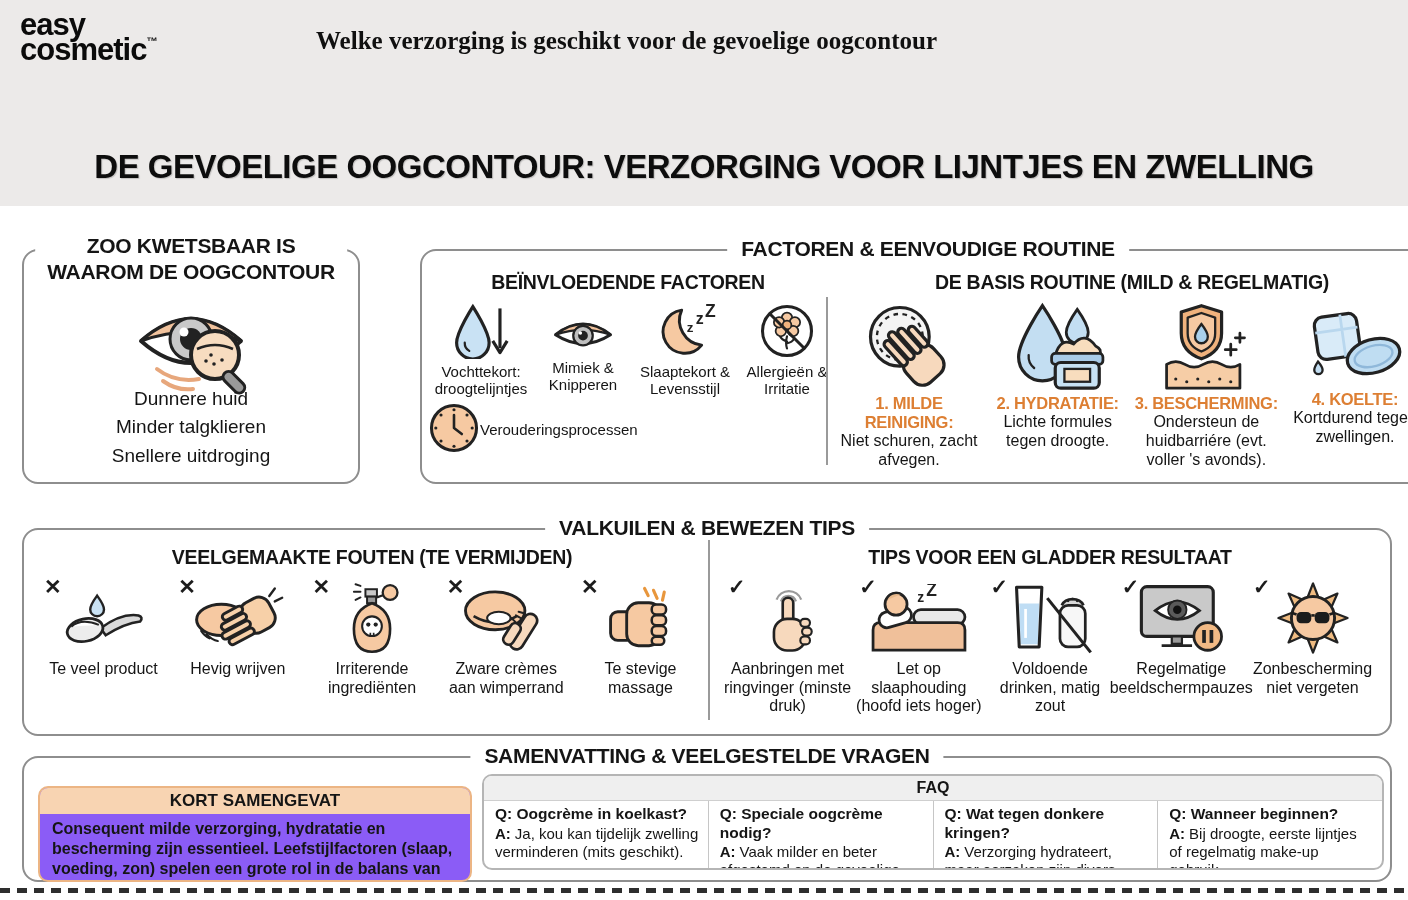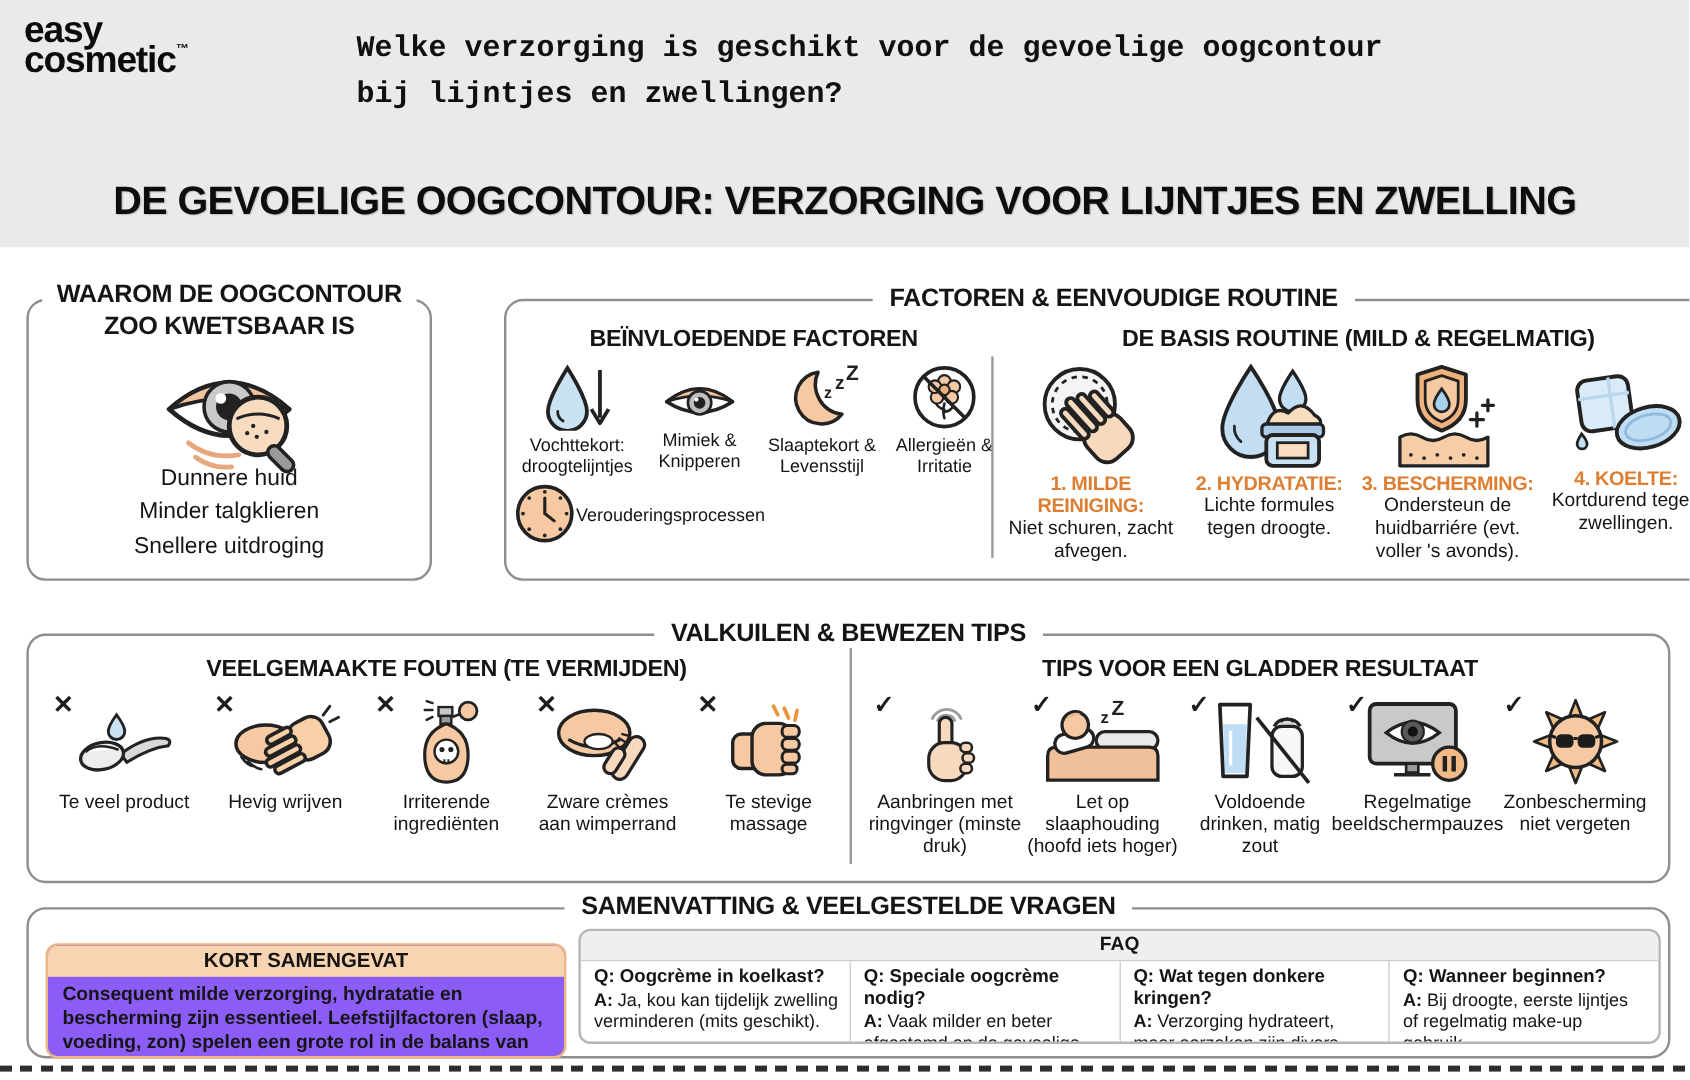--- a/index.html
+++ b/index.html
@@ -3,21 +3,21 @@
 <meta charset="utf-8">
 <style>
   html,body{margin:0;padding:0;background:#fff;}
   .page{position:relative;width:1408px;height:900px;background:#fff;overflow:hidden;
         font-family:"Liberation Sans",sans-serif;color:#151515;}
   
   .top-band{position:absolute;left:0;top:0;width:1408px;height:206px;background:#ECEAE9;}
   .logo{position:absolute;left:20px;top:12px;font-weight:bold;font-size:31px;line-height:.82;
         letter-spacing:-1px;color:#0b0b0b;}
   .logo .tm{font-size:11px;vertical-align:top;letter-spacing:0;}
-  .question{position:absolute;left:297px;top:22px;font-family:Liberation Mono, monospace;
+  .question{position:absolute;left:316px;top:22px;font-family:Liberation Serif, serif;
             font-weight:bold;font-size:25px;line-height:1.5;color:#101010;}
   .main-title{position:absolute;left:0;top:148px;width:1408px;text-align:center;
               font-weight:bold;font-size:33px;letter-spacing:-.5px;color:#0d0d0d;
               text-shadow:1px 1px 1px rgba(0,0,0,.18);}
   
   .box{position:absolute;border:2px solid #8E8E8E;border-radius:16px;background:#fff;}
   .legend{position:absolute;top:-14px;left:50%;transform:translateX(-50%);background:#fff;
           padding:0 14px;font-weight:bold;font-size:21px;white-space:nowrap;letter-spacing:-.3px;}
   .legend2{position:absolute;top:-18px;left:50%;transform:translateX(-50%);background:#fff;
            padding:0 12px;font-weight:bold;font-size:21px;line-height:1.22;text-align:center;
@@ -71,28 +71,27 @@
 
 <div class="page">
 
   <div class="top-band"></div>
   <div class="logo">
     <div>easy</div>
     <div><span>cosmetic</span><span class="tm">™</span></div>
   </div>
   <div class="question">
     <div>Welke verzorging is geschikt voor de gevoelige oogcontour</div>
-    <div>bij lijntjes en zwellingen?</div>
   </div>
   <div class="main-title">DE GEVOELIGE OOGCONTOUR: VERZORGING VOOR LIJNTJES EN ZWELLING</div>
 
   <div class="box" style="left:22px;top:249px;width:334px;height:231px;">
     <div class="legend2">
+      <div>ZOO KWETSBAAR IS</div>
       <div>WAAROM DE OOGCONTOUR</div>
-      <div>ZOO KWETSBAAR IS</div>
     </div>
     <div class="why-icon">
       <svg width="128" height="104" viewBox="0 0 128 104">
         <path d="M30 78 Q48 92 72 88" fill="none" stroke="#E7A77C" stroke-width="4" stroke-linecap="round"></path>
         <path d="M36 90 Q50 100 66 98" fill="none" stroke="#E7A77C" stroke-width="4" stroke-linecap="round"></path>
         <path d="M14 50 Q64 6 114 50 Q64 94 14 50 Z" fill="#fff" stroke="#222" stroke-width="4" stroke-linejoin="round"></path>
         <path d="M14 50 Q64 6 114 50 Q64 32 14 50 Z" fill="#F2C39D" stroke="#222" stroke-width="3"></path>
         <circle cx="64" cy="48" r="21" fill="#C9C9C9" stroke="#222" stroke-width="3"></circle>
         <circle cx="64" cy="48" r="11" fill="#222"></circle>
         <circle cx="57" cy="41" r="4.5" fill="#fff"></circle>

